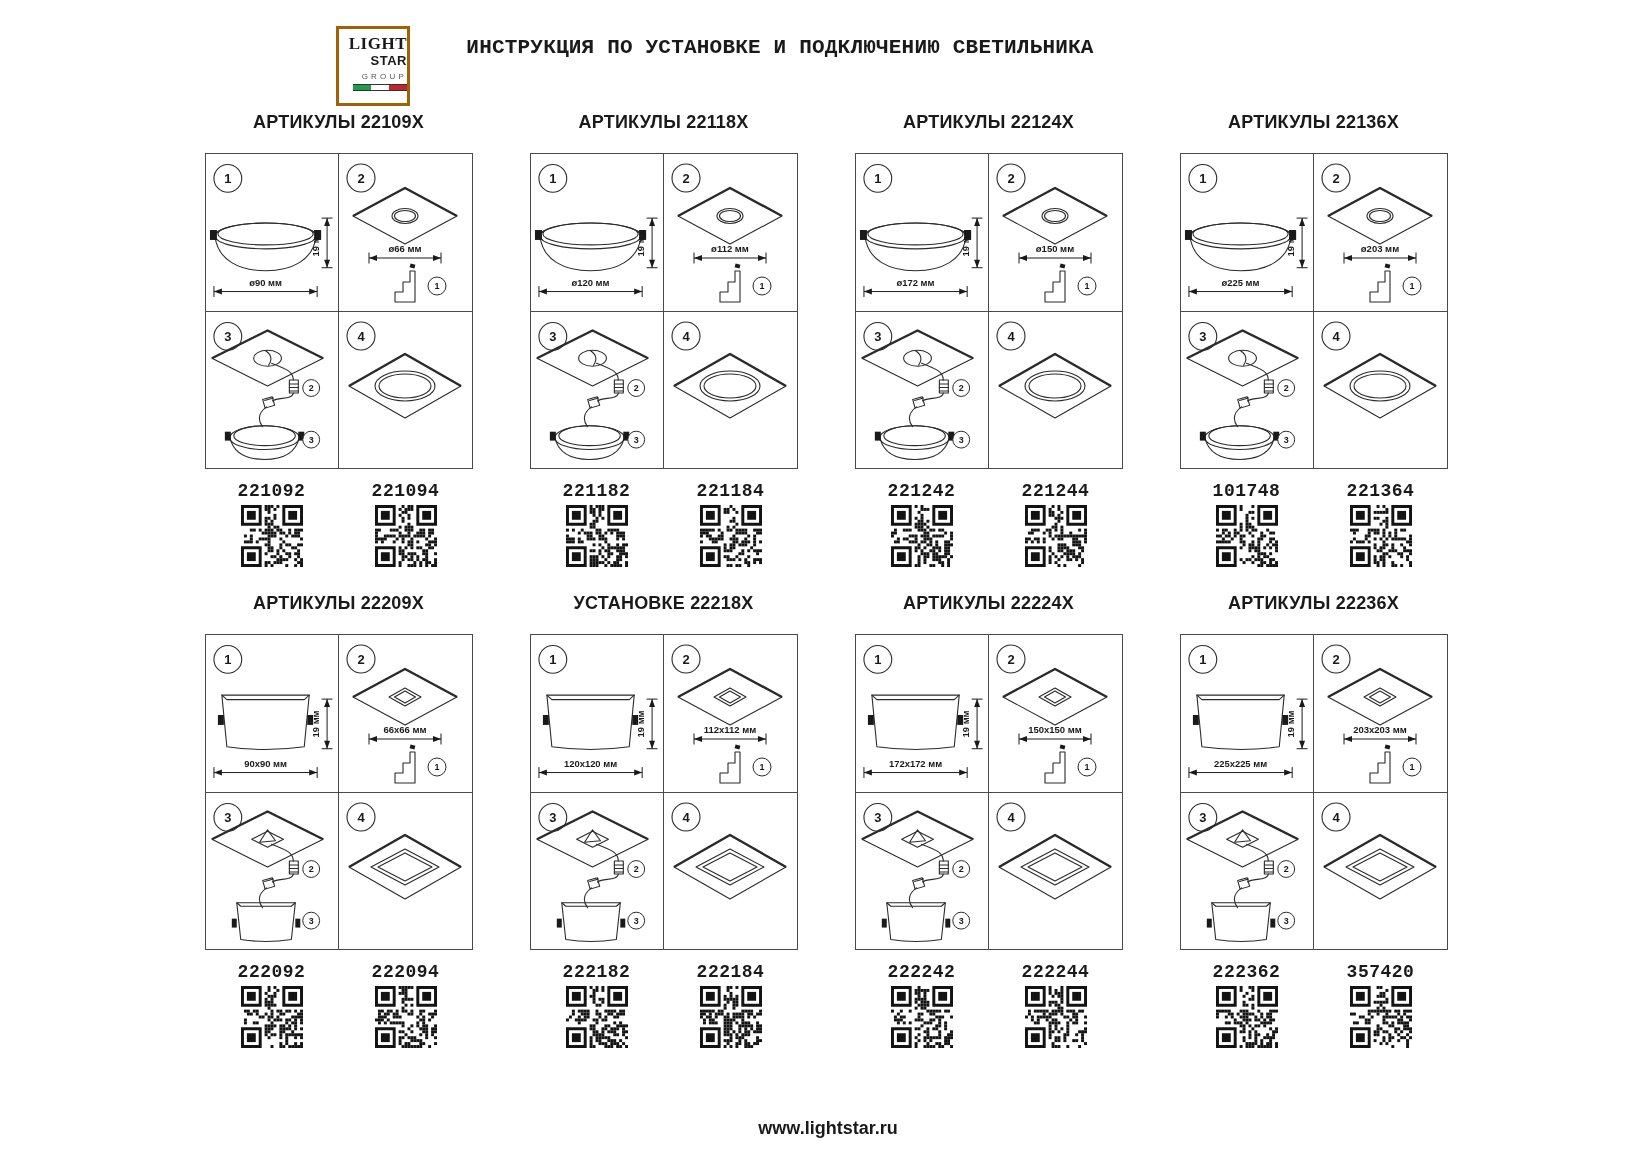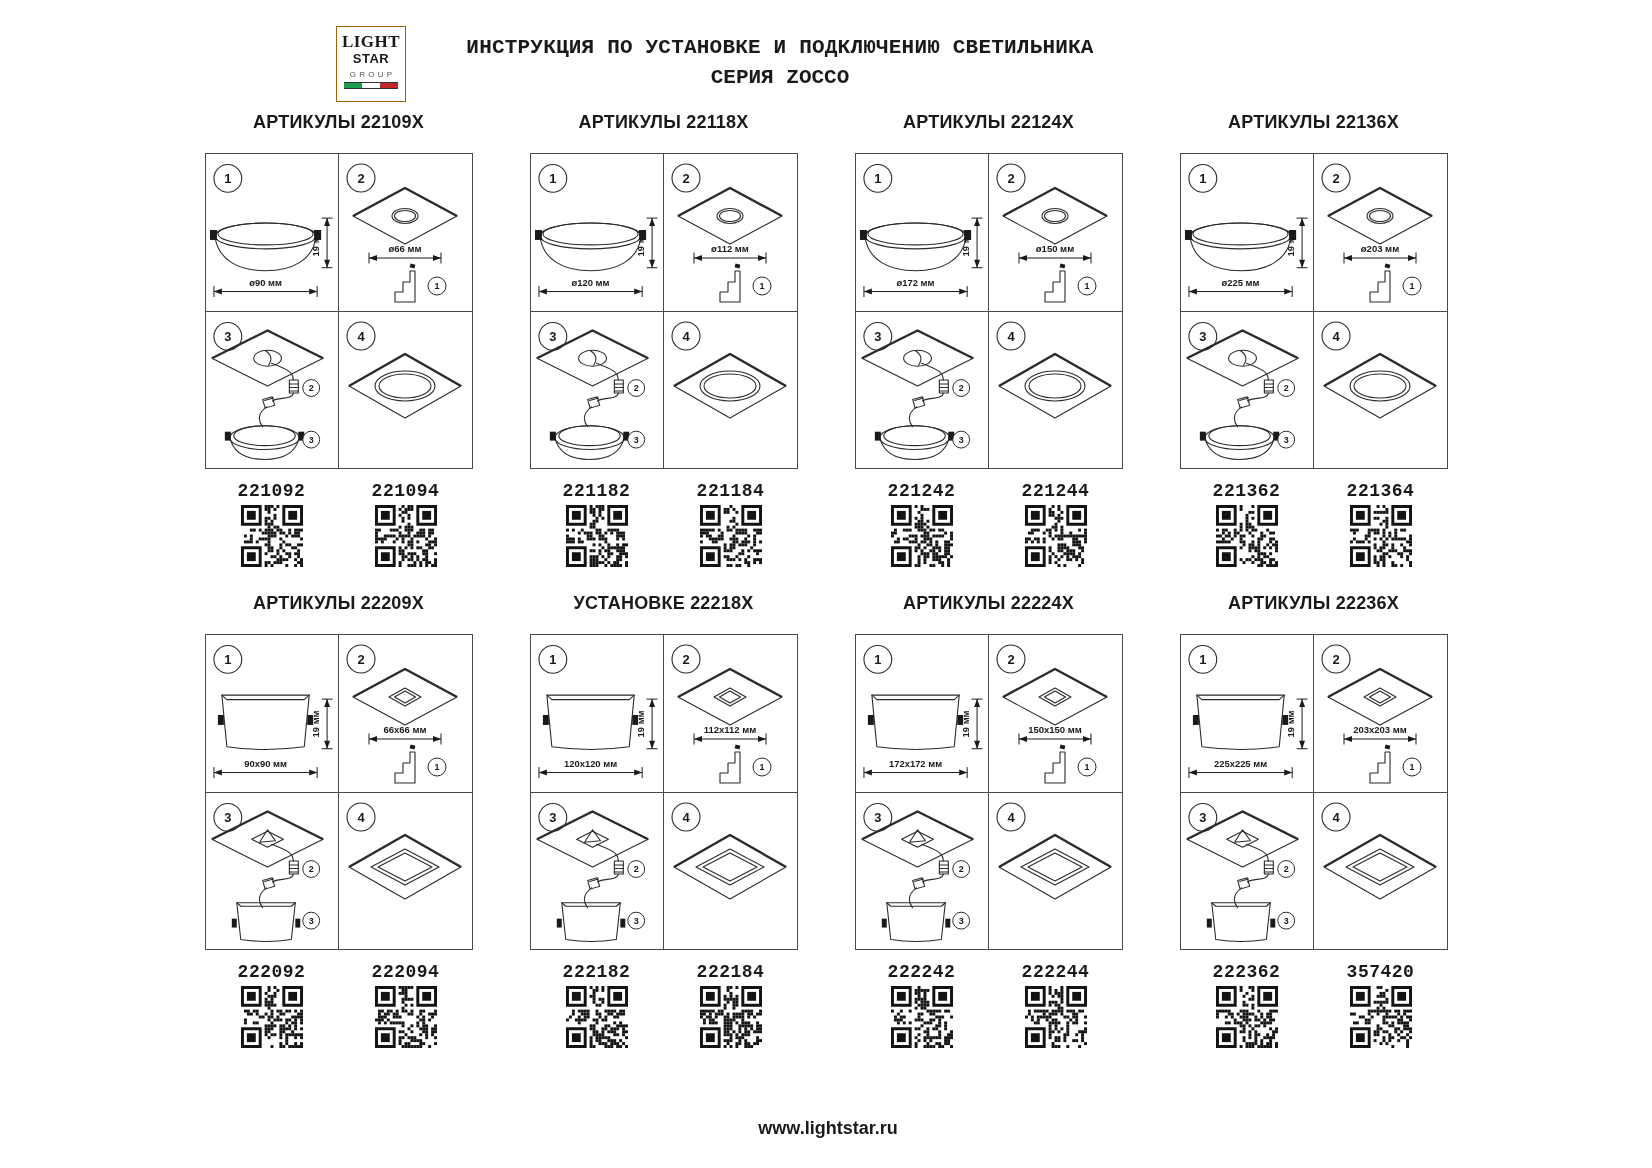--- a/index.html
+++ b/index.html
@@ -1,21 +1,21 @@
 <!DOCTYPE html>
 <html><head>
 <meta charset="utf-8">
 <style>
   html,body{margin:0;padding:0;background:#ffffff;}
   body{width:1652px;height:1168px;position:relative;font-family:"Liberation Sans",sans-serif;color:#1a1a1a;overflow:hidden;}
 
   
   .header{position:relative;height:104px;}
-  .logo{position:absolute;left:336px;top:26px;width:68px;height:74px;border:1px solid #a16207;
-        display:flex;flex-direction:column;align-items:center;justify-content:flex-start;background:#fff;}
+  .logo{position:absolute;left:336px;top:26px;width:68px;height:74px;border:3px solid #a16207;
+        display:flex;flex-direction:column;align-items:flex-end;justify-content:flex-start;background:#fff;}
   .logo .l1{font-family:"Liberation Serif",serif;font-weight:700;font-size:17px;line-height:16px;margin-top:7px;letter-spacing:.5px;}
   .logo .l2{font-family:Liberation Sans, sans-serif;font-weight:700;font-size:13px;line-height:17px;letter-spacing:.5px;}
   .logo .l3{font-size:8px;letter-spacing:3.2px;color:#555;margin-top:3px;margin-left:3px;}
   .logo .flag{display:flex;width:54px;height:5px;margin-top:3px;border-top:1px solid #333;border-bottom:1px solid #333;}
   .logo .flag span{flex:1;height:100%;}
   .titles{position:absolute;left:0;right:92px;top:36px;text-align:center;font-family:Liberation Mono, monospace;}
   .titles .t1{font-size:21px;font-weight:700;letter-spacing:.2px;}
   .titles .t2{font-size:21px;font-weight:700;margin-top:7px;}
 
   
@@ -65,21 +65,20 @@
     <div class="l2">STAR</div>
     <div class="l3">GROUP</div>
     <div class="flag">
       <span id="flag-g" style="background: rgb(30, 158, 75);"></span>
       <span id="flag-w" style="background: rgb(255, 255, 255);"></span>
       <span id="flag-r" style="background: rgb(192, 39, 45);"></span>
     </div>
   </div>
   <div class="titles">
     <div class="t1">ИНСТРУКЦИЯ ПО УСТАНОВКЕ И ПОДКЛЮЧЕНИЮ СВЕТИЛЬНИКА</div>
-    <div class="t2">СЕРИЯ ZOCCO</div>
   </div>
 </div>
 
 <main class="sheet">
   <div class="panel-row" id="row-0">
 <section class="panel" data-shape="round">
   <h2 class="panel-title">АРТИКУЛЫ 22109X</h2>
   <div class="diagram-box">
 
     <div class="cell">
@@ -1483,21 +1482,21 @@
         <g class="v-square">
           <polygon class="diag" points="66,56 100,74 66,92 32,74"></polygon>
           <polygon class="diag" points="66,60 93,74 66,88 39,74"></polygon>
         </g>
       </svg>
     </div>
   </div>
 
   <div class="articles">
     <div class="article">
-      <div class="article-code">221362</div>
+      <div class="article-code">101748</div>
       <svg class="qr" viewBox="0 0 63 63">
               <rect x="24" y="0" width="3" height="3"></rect>
               <rect x="36" y="0" width="3" height="3"></rect>
               <rect x="24" y="3" width="3" height="3"></rect>
               <rect x="33" y="6" width="3" height="3"></rect>
               <rect x="36" y="6" width="3" height="3"></rect>
               <rect x="30" y="9" width="3" height="3"></rect>
               <rect x="30" y="12" width="3" height="3"></rect>
               <rect x="36" y="12" width="3" height="3"></rect>
               <rect x="30" y="15" width="3" height="3"></rect>

